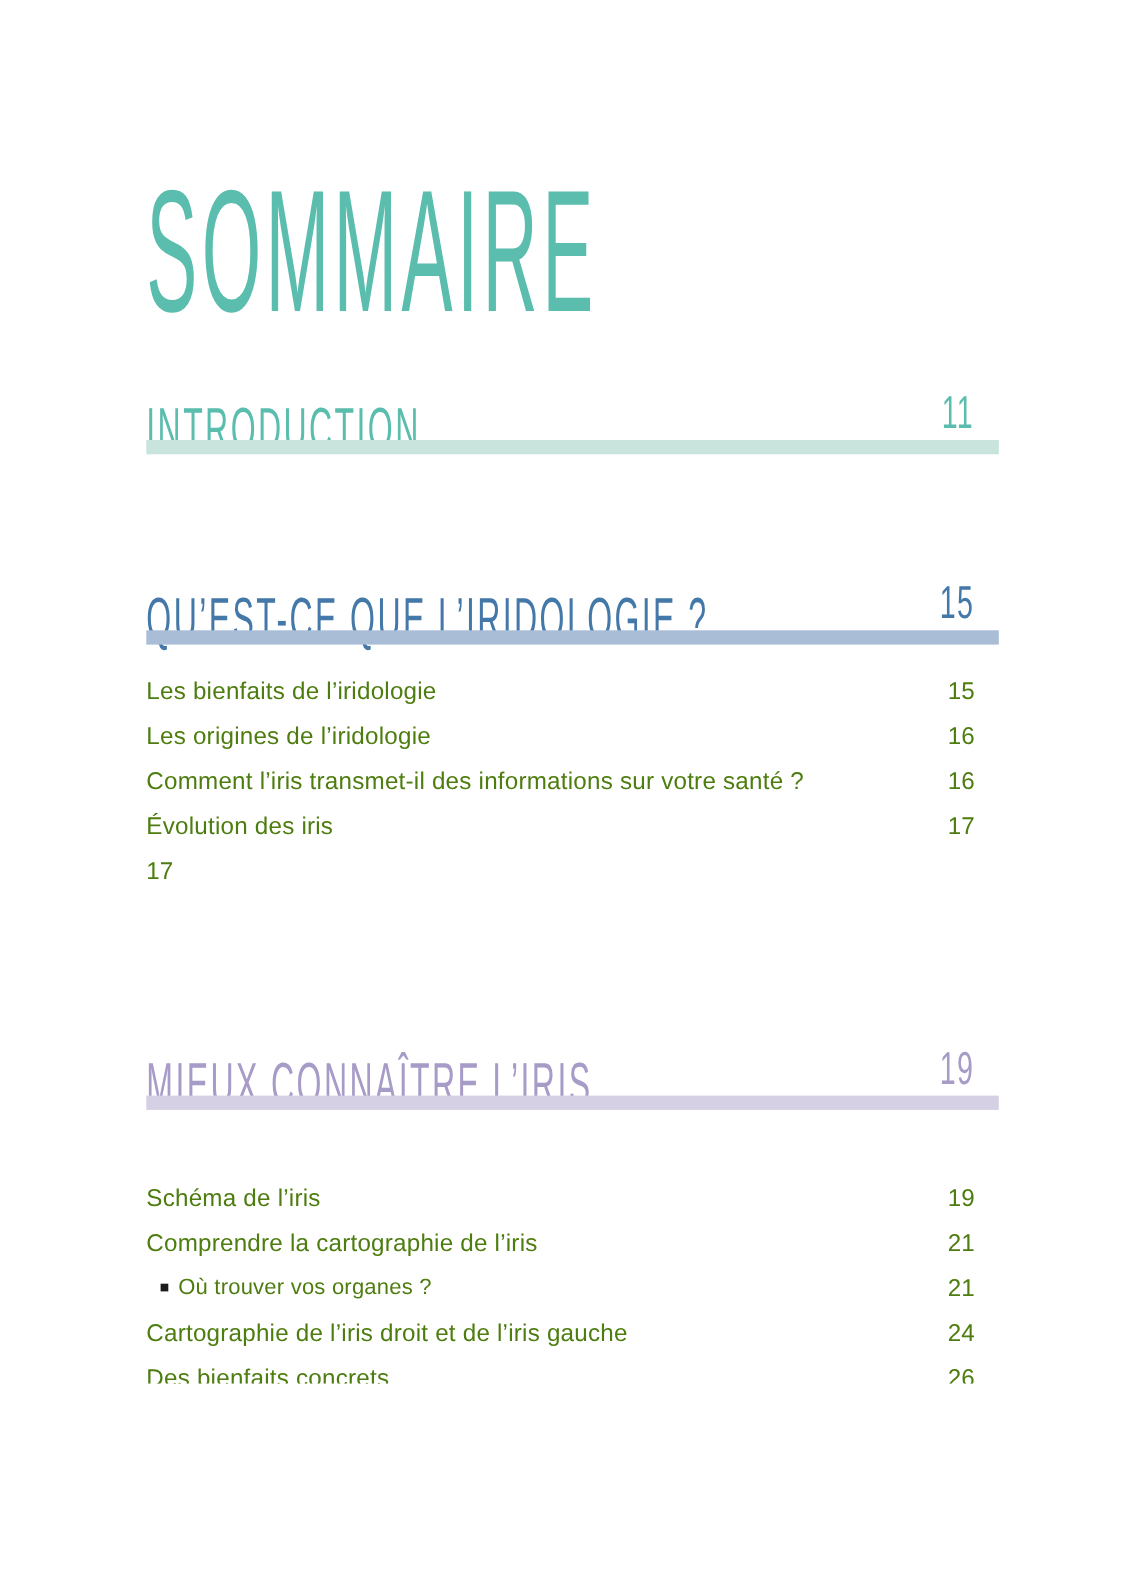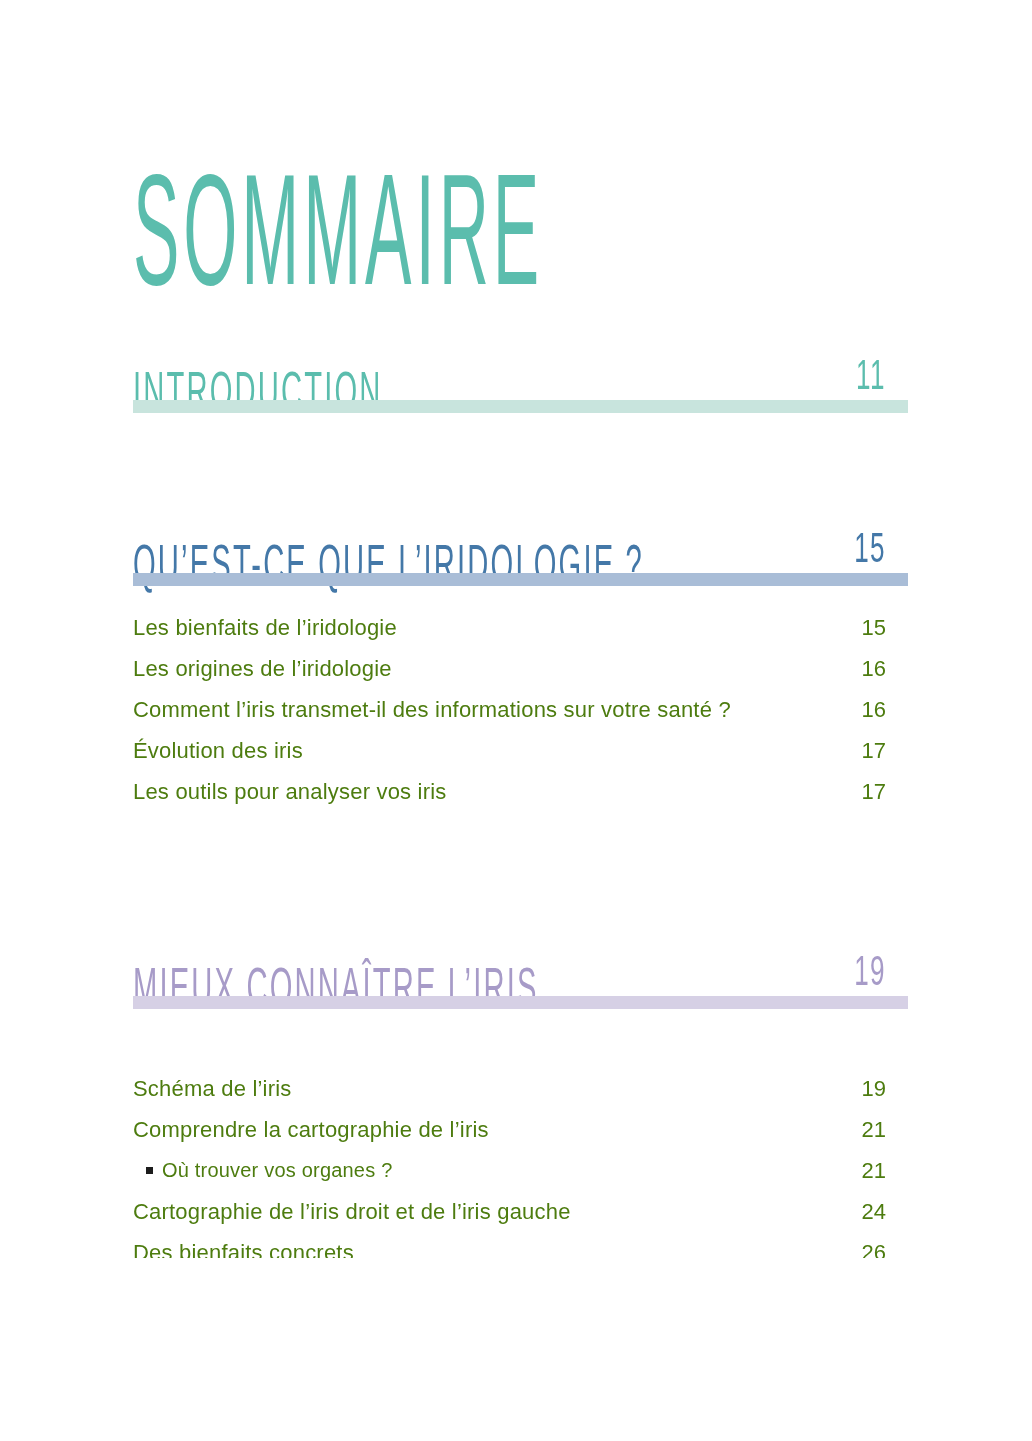--- a/index.html
+++ b/index.html
@@ -177,21 +177,20 @@
     </div>
     <div class="toc-row">
       <span class="toc-label">Comment l’iris transmet-il des informations sur votre santé ?</span>
       <span class="toc-pagenum">16</span>
     </div>
     <div class="toc-row">
       <span class="toc-label">Évolution des iris</span>
       <span class="toc-pagenum">17</span>
     </div>
     <div class="toc-row">
-      <span class="toc-label">Les outils pour analyser vos iris</span>
       <span class="toc-pagenum">17</span>
     </div>
   </div>
 
   <div class="section sec-purple" id="section-iris">
     <div class="section-title">
       <span>MIEUX CONNAÎTRE L’IRIS</span>
     </div>
     <div class="section-page">
       <span>19</span>

